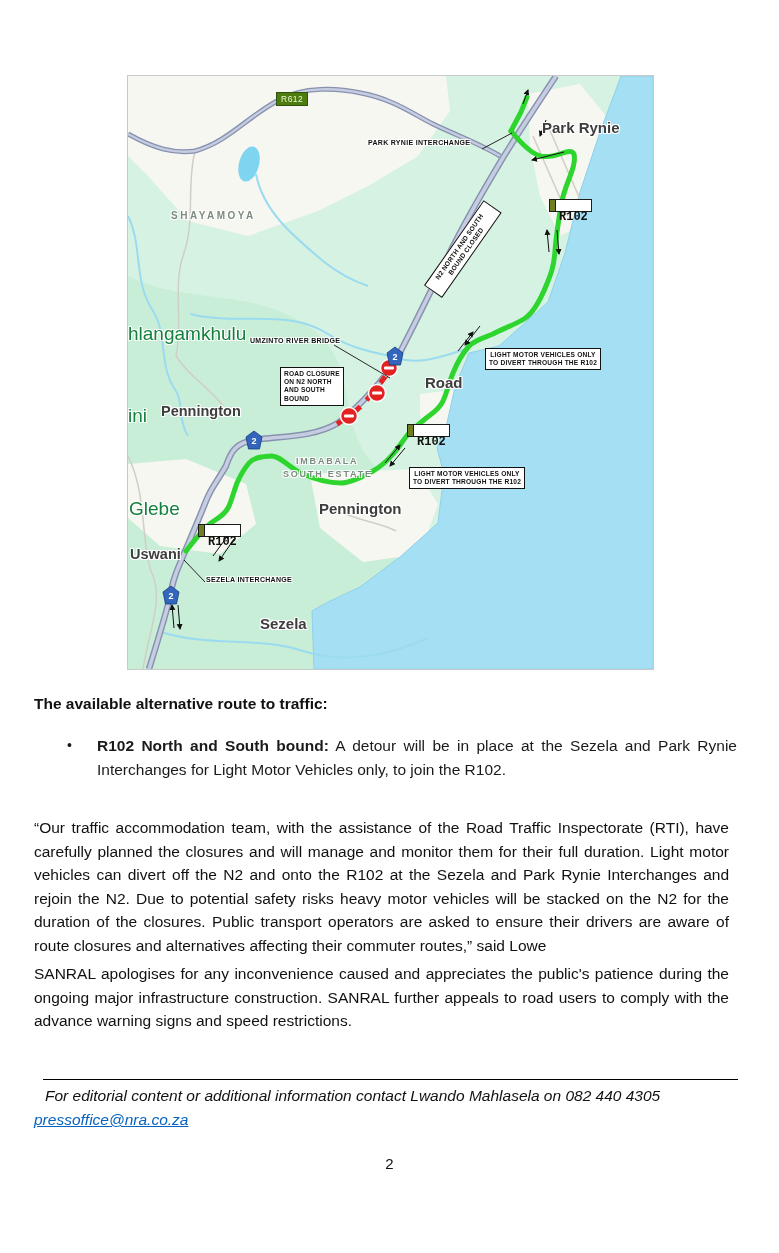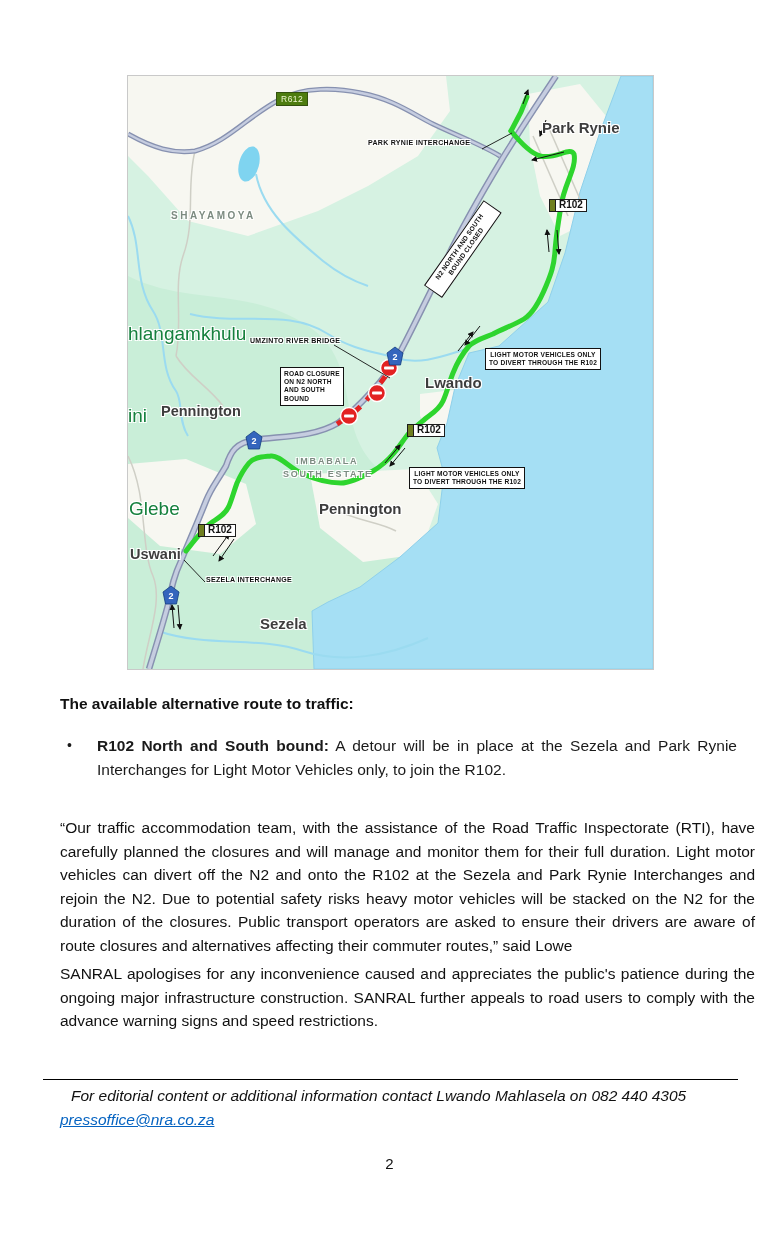--- a/index.html
+++ b/index.html
@@ -29,23 +29,23 @@
   .rotbox{transform:rotate(-55deg);transform-origin:center center;text-align:center;}
   .badge-r612{
     position:absolute;background:#4d7c0f;border:1px solid #33510f;color:#eef7d0;
     font-size:8.5px;font-weight:normal;letter-spacing:.5px;padding:1px 4px;line-height:10px;
   }
   .badge-r102{
     position:absolute;display:flex;align-items:stretch;border:1px solid #1c1c1c;
     background:#fff;line-height:10px;height:11px;
   }
   .badge-r102 .tab{width:5px;background:#6f7f1f;border-right:1px solid #1c1c1c;}
-  .badge-r102 .txt{font-size:10px;font-weight:bold;color:#111;padding:0 3px;}
+  .badge-r102 .txt{font-size:12px;font-weight:bold;color:#111;padding:12px 3px;font-family:Liberation Mono, monospace;}
   
-  .doc{position:absolute;left:60px;width:695px;font-size:15.5px;line-height:23.5px;color:#111;}
+  .doc{position:absolute;left:34px;width:695px;font-size:15.5px;line-height:23.5px;color:#111;}
   .heading{font-weight:bold;}
   .bullet-row{position:absolute;left:67px;width:670px;font-size:15.5px;line-height:23.8px;}
   .bullet-glyph{position:absolute;left:0;top:0;font-size:14px;}
   .bullet-text{margin-left:30px;text-align:justify;}
   .para{text-align:justify;}
   .divider{position:absolute;left:43px;width:695px;border-top:1.6px solid #000;}
   .contact{font-style:italic;}
   .email-link{color:#0563c1;text-decoration:underline;font-style:italic;cursor:pointer;}
   .pagenum{position:absolute;left:0;width:779px;text-align:center;font-size:15px;color:#111;}
 </style>
@@ -163,21 +163,21 @@
   <div class="badge-r102" style="left:279px;top:348px;">
       <span class="tab"></span>
       <span class="txt">R102</span>
     </div>
   <div class="badge-r102" style="left:70px;top:448px;">
       <span class="tab"></span>
       <span class="txt">R102</span>
     </div>
 
   <div class="mlabel town" style="left:414px;top:44px;font-size:15px;">Park Rynie</div>
-  <div class="mlabel town" style="left:297px;top:299px;font-size:15px;">Lwando</div>
+  <div class="mlabel town" style="left:297px;top:299px;font-size:15px;">Road</div>
   <div class="mlabel town-sm" style="left:0px;top:248px;">hlangamkhulu</div>
   <div class="mlabel town" style="left:33px;top:328px;">Pennington</div>
   <div class="mlabel town-sm" style="left:0px;top:330px;">ini</div>
   <div class="mlabel town" style="left:191px;top:425px;font-size:15px;">Pennington</div>
   <div class="mlabel town-sm" style="left:1px;top:423px;">Glebe</div>
   <div class="mlabel town" style="left:2px;top:471px;">Uswani</div>
   <div class="mlabel town" style="left:132px;top:540px;font-size:15px;">Sezela</div>
 
   <div class="mlabel area" style="left:43px;top:135px;">SHAYAMOYA</div>
   <div class="mlabel area2" style="left:168px;top:381px;">IMBABALA</div>

